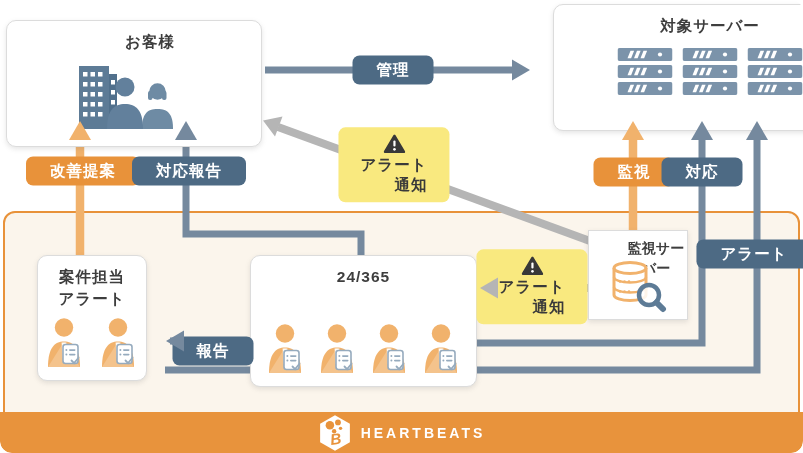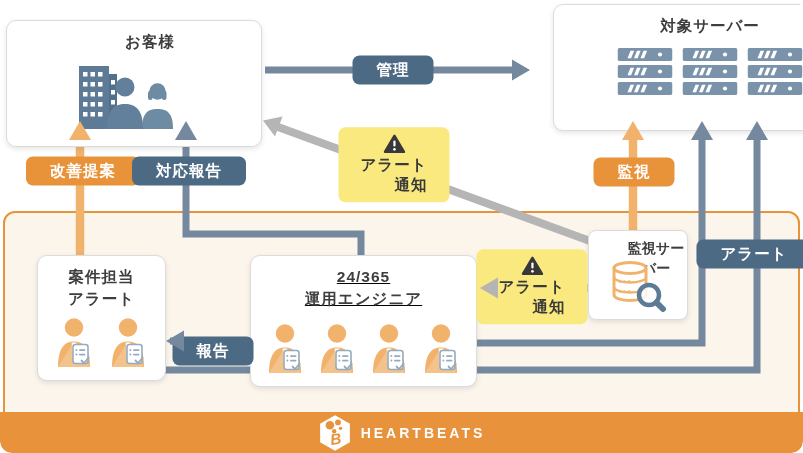--- a/index.html
+++ b/index.html
@@ -12,23 +12,23 @@
   
   .lines,.heads{position:absolute;left:0;top:0;width:803px;height:453px;pointer-events:none;}
   .lines .steel{stroke:#75899e;stroke-width:7;fill:none;}
   .lines .ol{stroke:#f1b26c;stroke-width:8.5;fill:none;}
   .lines .gray{stroke:#b5b5b5;stroke-width:8;fill:none;}
   
   .card{position:absolute;background:#fff;border:1px solid #dcdcdc;border-radius:10px;
         box-shadow:0 2px 5px rgba(110,110,110,.18);}
   .customer{left:6px;top:20px;width:256px;height:127px;padding-left:32px;}
   .servers{left:529px;top:4px;width:314px;height:127px;margin-left:24px;}
-  .proj{left:37px;top:255px;width:129px;height:126px;}
-  .ops{left:250px;top:255px;width:227px;height:132px;text-decoration:underline;}
-  .mon{left:588px;top:230px;width:100px;height:90px;border-radius:8px;padding-left:36px;}
+  .proj{left:37px;top:255px;width:110px;height:126px;}
+  .ops{left:250px;top:255px;width:227px;height:132px;}
+  .mon{left:588px;top:230px;width:100px;height:90px;border-radius:0;padding-left:36px;}
   .card-title{margin-top:10px;text-align:center;font-size:15.5px;font-weight:700;color:#3e3e3e;
               line-height:1.4;letter-spacing:1px;}
   .mon .card-title{font-size:14px;margin-top:8px;letter-spacing:0;}
   .cust-icon{position:absolute;left:50%;top:40px;transform:translateX(-50%);}
   .server-grid{position:absolute;left:50%;top:43px;transform:translateX(-50%);
                display:grid;grid-template-columns:repeat(3,55px);gap:4px 10px;}
   .people{position:absolute;bottom:13px;left:50%;transform:translateX(-50%);display:flex;}
   .proj .people{gap:14px;}
   .ops .people{gap:12px;}
   .dbicon{position:absolute;left:50%;top:30px;transform:translateX(-50%);}
@@ -235,21 +235,20 @@
             <rect x="24" y="36.7" width="6.5" height="1.7" rx="0.8" fill="#96abbe"></rect>
             <path d="M26.5 43.5 l2.6 2.6 4.4 -5.4" stroke="#96abbe" stroke-width="1.8" fill="none" stroke-linecap="round"></path>
           </g>
         </svg>
       </div>
   </div>
 
   <div class="card ops">
     <div class="card-title">
       <div>24/365</div>
-      <div>運用エンジニア</div>
     </div>
     <div class="people">
 
         <svg width="40" height="50" viewBox="0 0 40 50">
           <circle cx="19" cy="10.5" r="9.2" fill="#f1b26c"></circle>
           <path d="M3 50 C3 31 9.5 24.5 19 24.5 C28.5 24.5 35 31 35 50 Z" fill="#f1b26c"></path>
           <polygon points="19,24.5 35,50 3,50" fill="#ffffff" opacity="0.22"></polygon>
           <polygon points="16.6,25.5 21.4,25.5 20.2,41 17.8,41" fill="#fdfaf5"></polygon>
           <g>
             <rect x="18" y="27.5" width="15" height="19" rx="2.5" fill="#ffffff" stroke="#96abbe" stroke-width="1.6"></rect>
@@ -325,20 +324,21 @@
       </g>
       <circle cx="41" cy="34" r="10" fill="rgba(255,255,255,0.85)" stroke="#5d7b96" stroke-width="4.5"></circle>
       <path d="M48.5 41.5 L55 48" stroke="#5d7b96" stroke-width="6" stroke-linecap="round"></path>
     </svg>
   </div>
 
   <div class="chip dark" style="left:393px;top:70px;">管理</div>
   <div class="chip orange" style="left:83px;top:171px;">改善提案</div>
   <div class="chip dark" style="left:189px;top:171px;">対応報告</div>
   <div class="chip orange" style="left:634px;top:172px;text-align:center;">監視</div>
+  <div class="chip dark" style="left:702px;top:172px;">対応</div>
   <div class="chip dark" style="left:754px;top:254px;">アラート</div>
   <div class="chip dark" style="left:213px;top:351px;">報告</div>
 
   <div class="alert" style="left:394px;top:165px;">
     <svg width="22" height="19" viewBox="0 0 22 19">
       <path d="M11 1.5 L20.5 17.5 H1.5 Z" fill="#383838" stroke="#383838" stroke-width="2.5" stroke-linejoin="round"></path>
       <rect x="9.9" y="6.2" width="2.2" height="6" rx="1" fill="#ffffff"></rect>
       <circle cx="11" cy="15" r="1.3" fill="#ffffff"></circle>
     </svg>
     <div>アラート</div>

